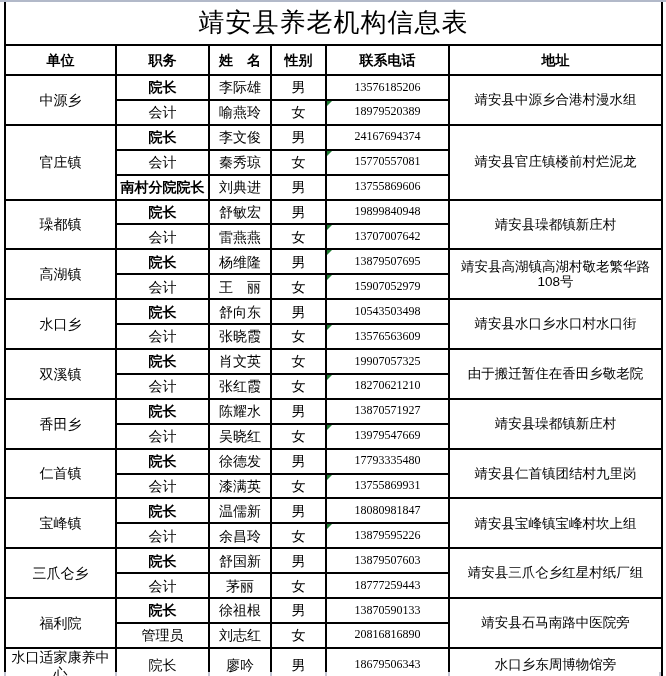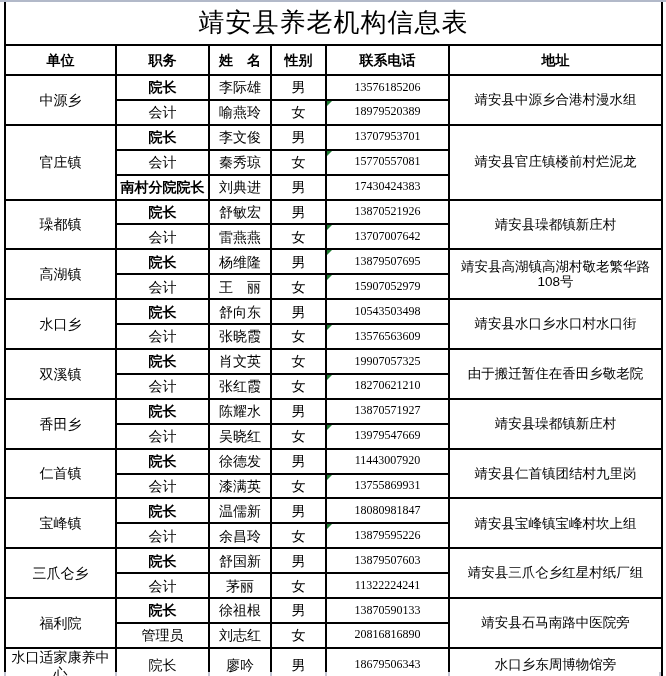--- a/index.html
+++ b/index.html
@@ -90,41 +90,41 @@
           <td class="pos">会计</td>
           <td class="name">喻燕玲</td>
           <td class="gender">女</td>
           <td class="phone">18979520389<span class="marker"></span></td>
         </tr>
         <tr>
           <td class="unit" rowspan="3">官庄镇</td>
           <td class="pos bold">院长</td>
           <td class="name">李文俊</td>
           <td class="gender">男</td>
-          <td class="phone">13707953701</td>
+          <td class="phone">24167694374</td>
           <td class="addr" rowspan="3">靖安县官庄镇楼前村烂泥龙</td>
         </tr>
         <tr>
           <td class="pos">会计</td>
           <td class="name">秦秀琼</td>
           <td class="gender">女</td>
           <td class="phone">15770557081<span class="marker"></span></td>
         </tr>
         <tr>
           <td class="pos bold">南村分院院长</td>
           <td class="name">刘典进</td>
           <td class="gender">男</td>
-          <td class="phone">17430424383</td>
+          <td class="phone">13755869606</td>
         </tr>
         <tr>
           <td class="unit" rowspan="2">璪都镇</td>
           <td class="pos bold">院长</td>
           <td class="name">舒敏宏</td>
           <td class="gender">男</td>
-          <td class="phone">13870521926</td>
+          <td class="phone">19899840948</td>
           <td class="addr" rowspan="2">靖安县璪都镇新庄村</td>
         </tr>
         <tr>
           <td class="pos">会计</td>
           <td class="name">雷燕燕</td>
           <td class="gender">女</td>
           <td class="phone">13707007642<span class="marker"></span></td>
         </tr>
         <tr>
           <td class="unit" rowspan="2">高湖镇</td>
@@ -180,21 +180,21 @@
           <td class="pos">会计</td>
           <td class="name">吴晓红</td>
           <td class="gender">女</td>
           <td class="phone">13979547669<span class="marker"></span></td>
         </tr>
         <tr>
           <td class="unit" rowspan="2">仁首镇</td>
           <td class="pos bold">院长</td>
           <td class="name">徐德发</td>
           <td class="gender">男</td>
-          <td class="phone">11443007920</td>
+          <td class="phone">17793335480</td>
           <td class="addr" rowspan="2">靖安县仁首镇团结村九里岗</td>
         </tr>
         <tr>
           <td class="pos">会计</td>
           <td class="name">漆满英</td>
           <td class="gender">女</td>
           <td class="phone">13755869931<span class="marker"></span></td>
         </tr>
         <tr>
           <td class="unit" rowspan="2">宝峰镇</td>
@@ -215,21 +215,21 @@
           <td class="pos bold">院长</td>
           <td class="name">舒国新</td>
           <td class="gender">男</td>
           <td class="phone">13879507603</td>
           <td class="addr" rowspan="2">靖安县三爪仑乡红星村纸厂组</td>
         </tr>
         <tr>
           <td class="pos">会计</td>
           <td class="name">茅丽</td>
           <td class="gender">女</td>
-          <td class="phone">11322224241</td>
+          <td class="phone">18777259443</td>
         </tr>
         <tr>
           <td class="unit" rowspan="2">福利院</td>
           <td class="pos bold">院长</td>
           <td class="name">徐祖根</td>
           <td class="gender">男</td>
           <td class="phone">13870590133</td>
           <td class="addr" rowspan="2">靖安县石马南路中医院旁</td>
         </tr>
         <tr>

